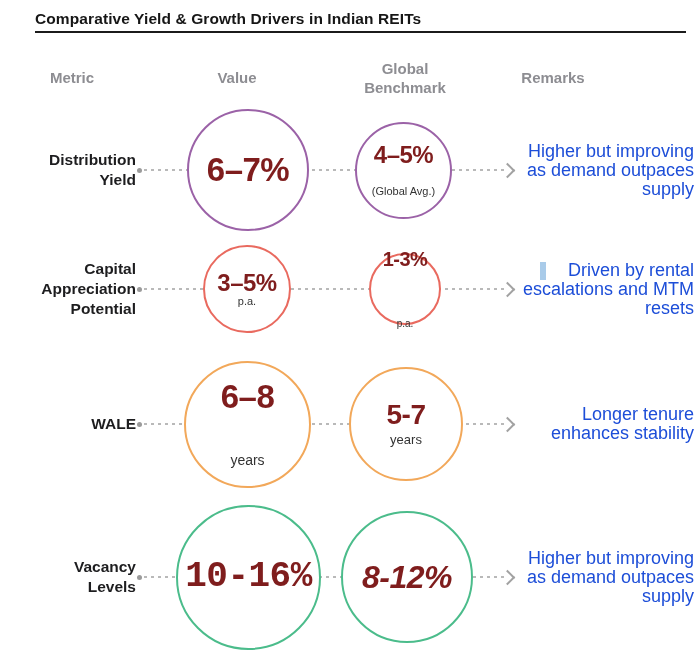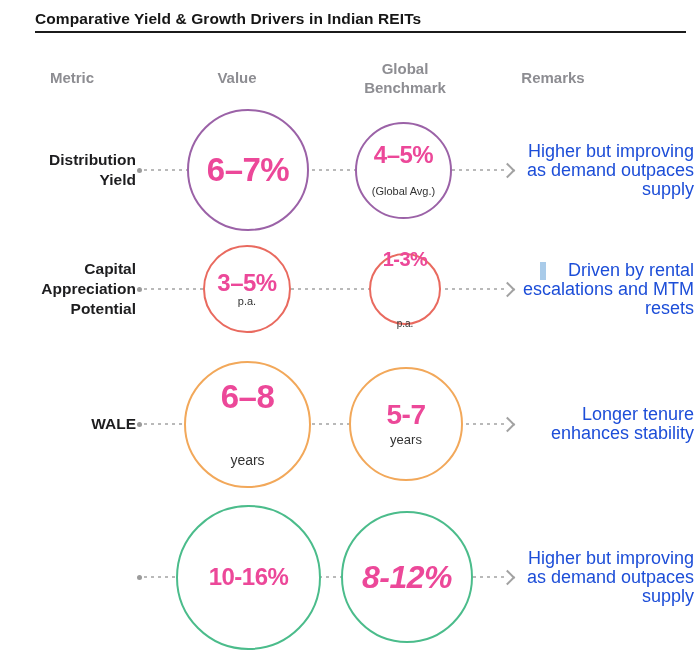--- a/index.html
+++ b/index.html
@@ -36,21 +36,21 @@
   .arrow{
     position:absolute;left:502px;width:9px;height:9px;top:50%;margin-top:-5px;
     border-top:2px solid #a2a2a2;border-right:2px solid #a2a2a2;
     transform:rotate(45deg);z-index:1;
   }
   .circle{
     position:absolute;top:50%;border-radius:50%;background:#ffffff;
     border:2.5px solid #888;display:flex;flex-direction:column;align-items:center;
     justify-content:center;z-index:2;box-sizing:border-box;
   }
-  .circle .main{font-weight:700;color:#ec4899;letter-spacing:-.5px;line-height:1.02;}
+  .circle .main{font-weight:700;color:#7f1d1d;letter-spacing:-.5px;line-height:1.02;}
   .circle .sub{font-weight:400;color:#333333;letter-spacing:0;}
   .remarks{
     position:absolute;left:522px;width:172px;top:50%;transform:translateY(-50%);
     font-size:18px;color:#1d4ed8;line-height:19px;white-space:pre-line;z-index:2;text-align:right;
   }
   .sel-hl{position:absolute;left:540px;top:29px;width:6px;height:18px;z-index:1;background:#a9cbe9;}
 </style>
 </head>
 <body>
 
@@ -115,25 +115,27 @@
     </div>
     <div class="circle" style="left: 349px; width: 114px; height: 114px; margin-top: -57px; border-color: rgb(242, 168, 90);">
       <span class="main" style="font-size:28px;">5-7</span>
       <span class="sub" style="font-size:13px;margin-top:2px;">years</span>
     </div>
     <div class="remarks">Longer tenure
 enhances stability</div>
   </div>
 
   <div class="row" style="top:503px;height:148px;">
+    <div class="metric">Vacancy
+Levels</div>
     <div class="dot"></div>
     <div class="track"></div>
     <div class="arrow"></div>
     <div class="circle" style="left: 176px; width: 145px; height: 145px; margin-top: -72.5px; border-color: rgb(75, 188, 139);">
-      <span class="main" style="font-size:24px;">10-16%</span>
+      <span class="main" style="font-size:36px;font-family:Liberation Mono, monospace;">10-16%</span>
     </div>
     <div class="circle" style="left: 341px; width: 132px; height: 132px; margin-top: -66px; border-color: rgb(75, 188, 139); font-style: italic;">
       <span class="main" style="font-size:32px;">8-12%</span>
     </div>
     <div class="remarks">Higher but improving
 as demand outpaces
 supply</div>
   </div>
 
 </div>

